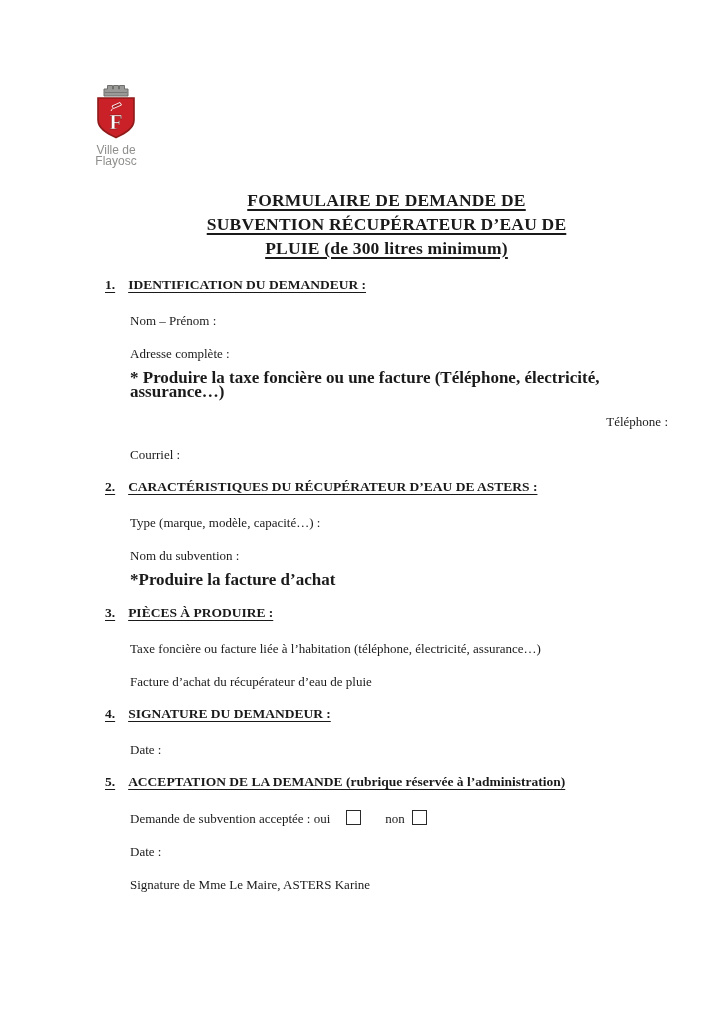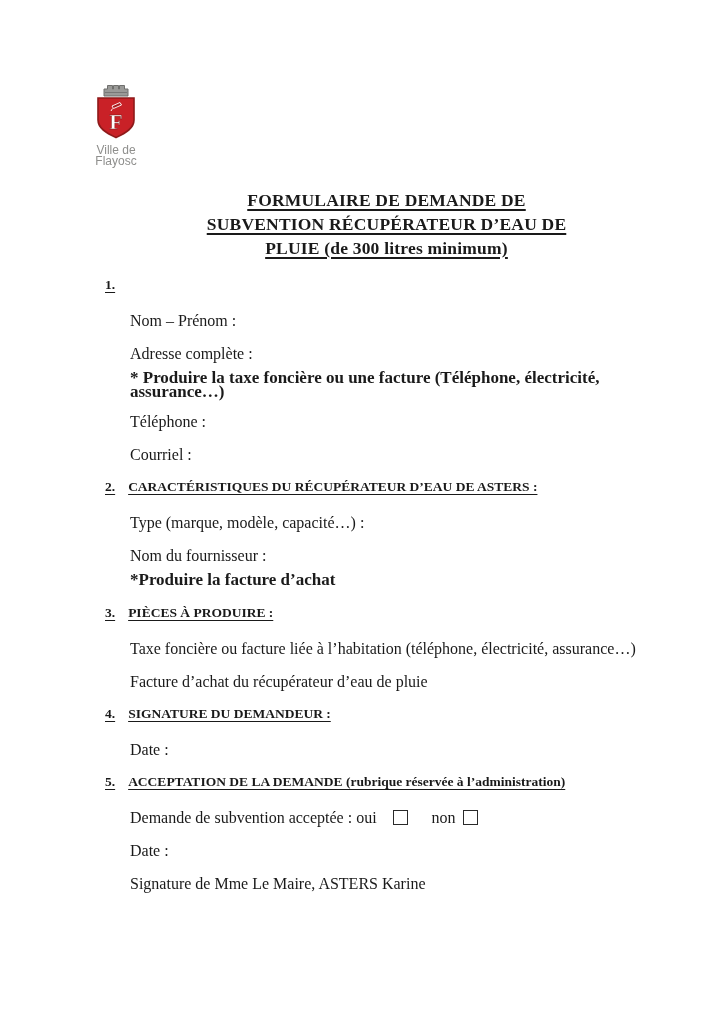--- a/index.html
+++ b/index.html
@@ -65,33 +65,33 @@
   .sec-heading .num,
   .sec-heading .sec-title {
     text-decoration: underline;
     text-decoration-thickness: 1.3px;
     text-underline-offset: 2.5px;
   }
 
   .line {
     margin-top: 17px;
     margin-left: 25px;
-    font-size: 16px;
+    font-size: 13px;
     line-height: 16px;
   }
   .sec-heading + .line { margin-top: 20px; }
 
   .note {
     margin-top: 9px;
     margin-left: 25px;
     font-size: 17px;
     font-weight: bold;
     line-height: 14px;
   }
-  .note + .line { margin-top: 15px; }
+  .note + .line { margin-top: 15px; text-align: right; }
   .note + .sec-heading { margin-top: 17px; }
   .title + .sec-heading { margin-top: 16px; }
 
   .cb-line { white-space: nowrap; }
   .cb {
     display: inline-block;
     width: 13px;
     height: 13px;
     border: 1.5px solid #2a2a2a;
     vertical-align: -2px;
@@ -127,33 +127,34 @@
   <div class="content">
 
     <h1 class="title">
       <span class="title-line">FORMULAIRE DE DEMANDE DE</span>
       <span class="title-line">SUBVENTION RÉCUPÉRATEUR D’EAU DE</span>
       <span class="title-line">PLUIE (de 300 litres minimum)</span>
     </h1>
 
     <div class="sec-heading">
       <span class="num">1.</span>
+      <span class="sec-title">IDENTIFICATION DU DEMANDEUR :</span>
     </div>
     <div class="line">Nom – Prénom :</div>
     <div class="line">Adresse complète :</div>
     <div class="note">* Produire la taxe foncière ou une facture (Téléphone, électricité, assurance…)</div>
     <div class="line">Téléphone :</div>
     <div class="line">Courriel :</div>
 
     <div class="sec-heading">
       <span class="num">2.</span>
       <span class="sec-title">CARACTÉRISTIQUES DU RÉCUPÉRATEUR D’EAU DE ASTERS :</span>
     </div>
     <div class="line">Type (marque, modèle, capacité…) :</div>
-    <div class="line">Nom du fournisseur :</div>
+    <div class="line">Nom du subvention :</div>
     <div class="note">*Produire la facture d’achat</div>
 
     <div class="sec-heading">
       <span class="num">3.</span>
       <span class="sec-title">PIÈCES À PRODUIRE :</span>
     </div>
     <div class="line">Taxe foncière ou facture liée à l’habitation (téléphone, électricité, assurance…)</div>
     <div class="line">Facture d’achat du récupérateur d’eau de pluie</div>
 
     <div class="sec-heading">

